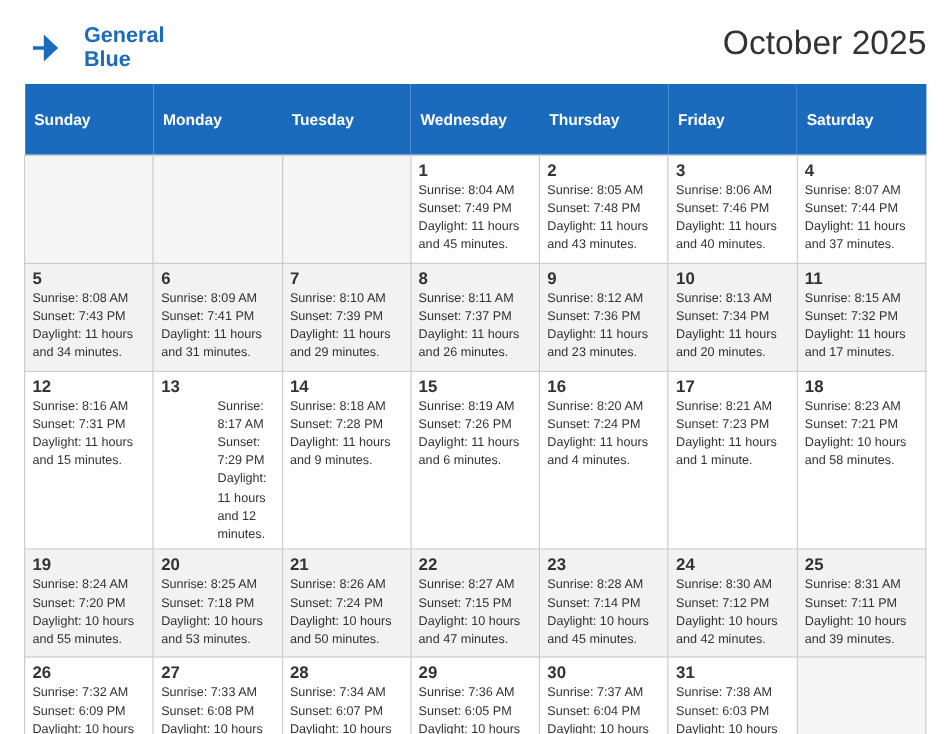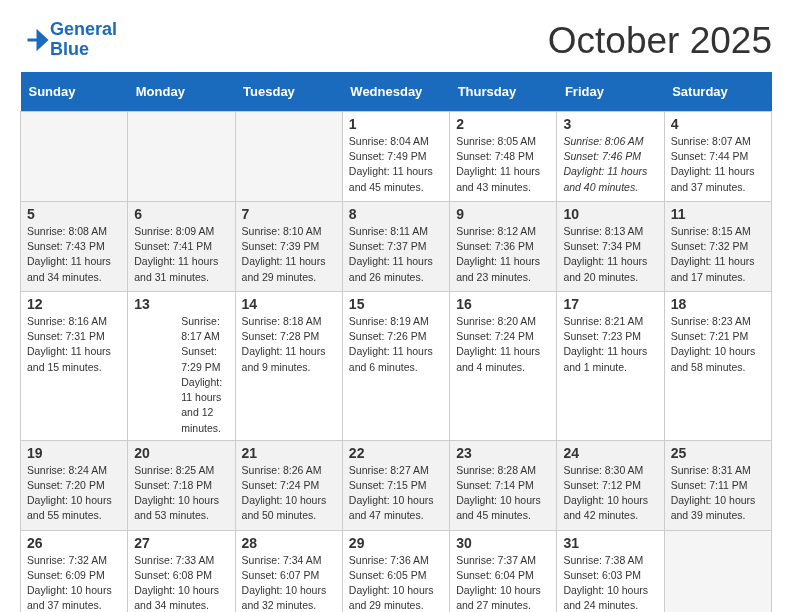--- a/index.html
+++ b/index.html
@@ -12,55 +12,55 @@
     }
     .header {
       display: flex;
       justify-content: space-between;
       align-items: flex-start;
       margin-bottom: 10px;
     }
     .logo {
       display: flex;
       align-items: center;
-      gap: 0;
+      gap: 20px;
     }
     .logo-text {
       font-size: 18px;
       font-weight: bold;
       color: #333;
       line-height: 1.1;
     }
     .logo-text span { color: #1a6bbd; }
     .logo-icon {
       width: 30px;
       height: 30px;
     }
     .title-block {
       text-align: right;
     }
     .month-title {
-      font-size: 37px;
+      font-size: 28px;
       font-weight: normal;
       color: #333;
     }
     .location {
       font-size: 14px;
       color: #555;
     }
     table {
       width: 100%;
       border-collapse: collapse;
       table-layout: fixed;
     }
     th {
       background: #1a6bbd;
       color: #fff;
       text-align: left;
-      padding: 12px 8px;
+      padding: 22px 8px;
       font-size: 13px;
       font-weight: bold;
     }
     td {
       border: 1px solid #ccc;
       vertical-align: top;
       padding: 4px 6px;
       font-size: 11px;
       color: #333;
       height: 90px;
@@ -131,21 +131,21 @@
 Daylight: 11 hours and 45 minutes.</div>
         </td>
         <td>
           <span class="day-num">2</span>
           <div class="day-info" style="white-space: pre-line;">Sunrise: 8:05 AM
 Sunset: 7:48 PM
 Daylight: 11 hours and 43 minutes.</div>
         </td>
         <td>
           <span class="day-num">3</span>
-          <div class="day-info" style="white-space: pre-line; font-style: italic;">Sunrise: 8:06 AM
+          <div class="day-info" style="white-space: pre-line;">Sunrise: 8:06 AM
 Sunset: 7:46 PM
 Daylight: 11 hours and 40 minutes.</div>
         </td>
         <td>
           <span class="day-num">4</span>
           <div class="day-info" style="white-space: pre-line;">Sunrise: 8:07 AM
 Sunset: 7:44 PM
 Daylight: 11 hours and 37 minutes.</div>
         </td>
       </tr>

